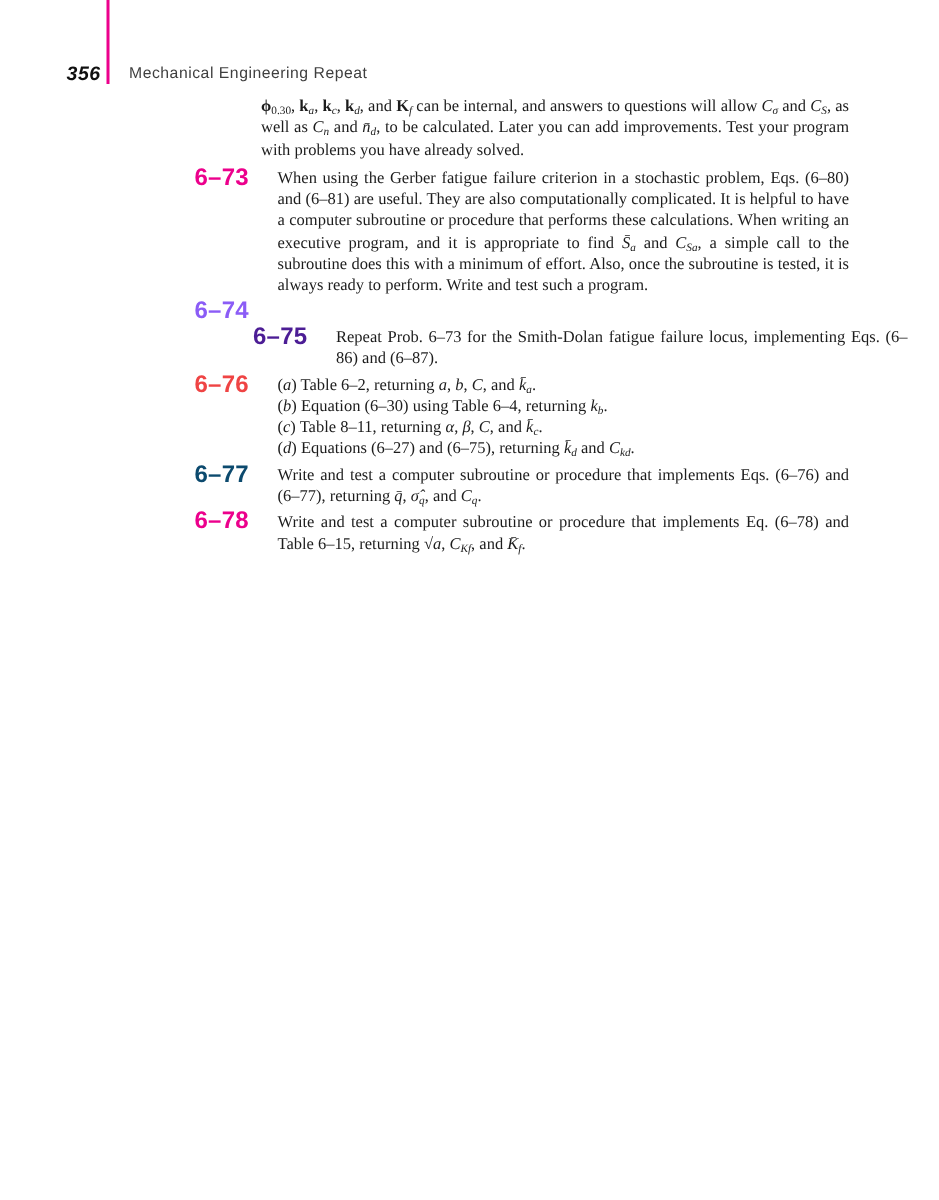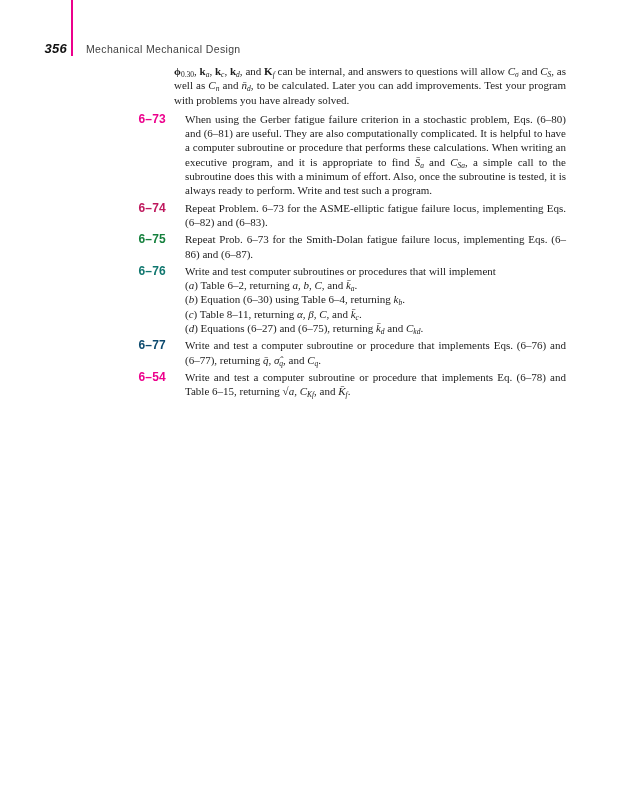--- a/index.html
+++ b/index.html
@@ -36,76 +36,72 @@
   .intro {
     margin:0 0 0 174px; width:392px;
     text-align:justify;
   }
   .problems { margin-top:5px; }
   .problem { display:flex; margin-top:3px; }
   .pnum {
     flex:0 0 166px; width:166px;
     text-align:right;
     font-family:"Liberation Sans", sans-serif;
-    font-weight:700; font-size:12px; line-height:14.3px;
+    font-weight:700; font-size:16px; line-height:14.3px;
     color:#ec008c; letter-spacing:0.2px;
   }
   .ptext { margin-left:19px; width:381px; }
   .para { text-align:justify; }
   .it { font-style:italic; }
   .bd { font-weight:700; }
   sub.sb {
     font-size:7.5px; line-height:0; vertical-align:-2px;
   }
   sub.sb.it { font-style:italic; }
 </style>
 </head>
 <body>
 
 <div class="header-rule" style="background: rgb(236, 0, 140);"></div>
 <div class="folio">356</div>
-<div class="runhead">Mechanical Mechanical Design</div>
+<div class="runhead">Mechanical Engineering Repeat</div>
 
 <div class="content">
   <div class="intro para" id="intro"><span class="bd">ϕ</span><sub class="sb">0.30</sub><span>, </span><span class="bd">k</span><sub class="sb it">a</sub><span>, </span><span class="bd">k</span><sub class="sb it">c</sub><span>, </span><span class="bd">k</span><sub class="sb it">d</sub><span>, and </span><span class="bd">K</span><sub class="sb it">f</sub><span> can be internal, and answers to questions will allow </span><span class="it">C</span><sub class="sb it">σ</sub><span> and </span><span class="it">C</span><sub class="sb it">S</sub><span>, as well as </span><span class="it">C</span><sub class="sb it">n</sub><span> and </span><span class="it">n̄</span><sub class="sb it">d</sub><span>, to be calculated. Later you can add improvements. Test your program with problems you have already solved.</span></div>
   <div class="problems" id="problems">
       <div class="problem">
         <div class="pnum" style="color: rgb(236, 0, 140);">6–73</div>
         <div class="ptext">
           <div class="para"><span>When using the Gerber fatigue failure criterion in a stochastic problem, Eqs. (6–80) and (6–81) are useful. They are also computationally complicated. It is helpful to have a computer subroutine or procedure that performs these calculations. When writing an executive program, and it is appropriate to find </span><span class="it">S̄</span><sub class="sb it">a</sub><span> and </span><span class="it">C</span><sub class="sb it">Sa</sub><span>, a simple call to the subroutine does this with a minimum of effort. Also, once the subroutine is tested, it is always ready to perform. Write and test such a program.</span></div>
         </div>
       </div>
       <div class="problem">
-        <div class="pnum" style="color: #be185d;">6–74</div>
-        <div class="ptext">
-          <div class="para"><span>Repeat Problem. 6–73 for the ASME-elliptic fatigue failure locus, implementing Eqs. (6–82) and (6–83).</span></div>
-        </div>
+        <div class="pnum" style="color: #8b5cf6;">6–74</div>
       </div>
       <div class="problem">
-        <div class="pnum" style="color: #15803d;">6–75</div>
+        <div class="pnum" style="color: #4c1d95; margin-left: 39px;">6–75</div>
         <div class="ptext">
           <div class="para"><span>Repeat Prob. 6–73 for the Smith-Dolan fatigue failure locus, implementing Eqs. (6–86) and (6–87).</span></div>
         </div>
       </div>
       <div class="problem">
-        <div class="pnum" style="color: #0f766e;">6–76</div>
+        <div class="pnum" style="color: #ef4444;">6–76</div>
         <div class="ptext">
-          <div class="para"><span>Write and test computer subroutines or procedures that will implement</span></div>
           <div class="para"><span>(</span><span class="it">a</span><span>) Table 6–2, returning </span><span class="it">a</span><span>, </span><span class="it">b</span><span>, </span><span class="it">C</span><span>, and </span><span class="it">k̄</span><sub class="sb it">a</sub><span>.</span></div>
           <div class="para"><span>(</span><span class="it">b</span><span>) Equation (6–30) using Table 6–4, returning </span><span class="it">k</span><sub class="sb it">b</sub><span>.</span></div>
           <div class="para"><span>(</span><span class="it">c</span><span>) Table 8–11, returning </span><span class="it">α</span><span>, </span><span class="it">β</span><span>, </span><span class="it">C</span><span>, and </span><span class="it">k̄</span><sub class="sb it">c</sub><span>.</span></div>
           <div class="para"><span>(</span><span class="it">d</span><span>) Equations (6–27) and (6–75), returning </span><span class="it">k̄</span><sub class="sb it">d</sub><span> and </span><span class="it">C</span><sub class="sb it">kd</sub><span>.</span></div>
         </div>
       </div>
       <div class="problem">
         <div class="pnum" style="color: #0c4a6e;">6–77</div>
         <div class="ptext">
           <div class="para"><span>Write and test a computer subroutine or procedure that implements Eqs. (6–76) and (6–77), returning </span><span class="it">q̄</span><span>, </span><span class="it">σ̂</span><sub class="sb it">q</sub><span>, and </span><span class="it">C</span><sub class="sb it">q</sub><span>.</span></div>
         </div>
       </div>
       <div class="problem">
-        <div class="pnum" style="color: rgb(236, 0, 140);">6–54</div>
+        <div class="pnum" style="color: rgb(236, 0, 140);">6–78</div>
         <div class="ptext">
           <div class="para"><span>Write and test a computer subroutine or procedure that implements Eq. (6–78) and Table 6–15, returning </span><span>√</span><span class="it">a</span><span>, </span><span class="it">C</span><sub class="sb it">Kf</sub><span>, and </span><span class="it">K̄</span><sub class="sb it">f</sub><span>.</span></div>
         </div>
       </div>
     </div>
 </div>
 
 </body></html>

